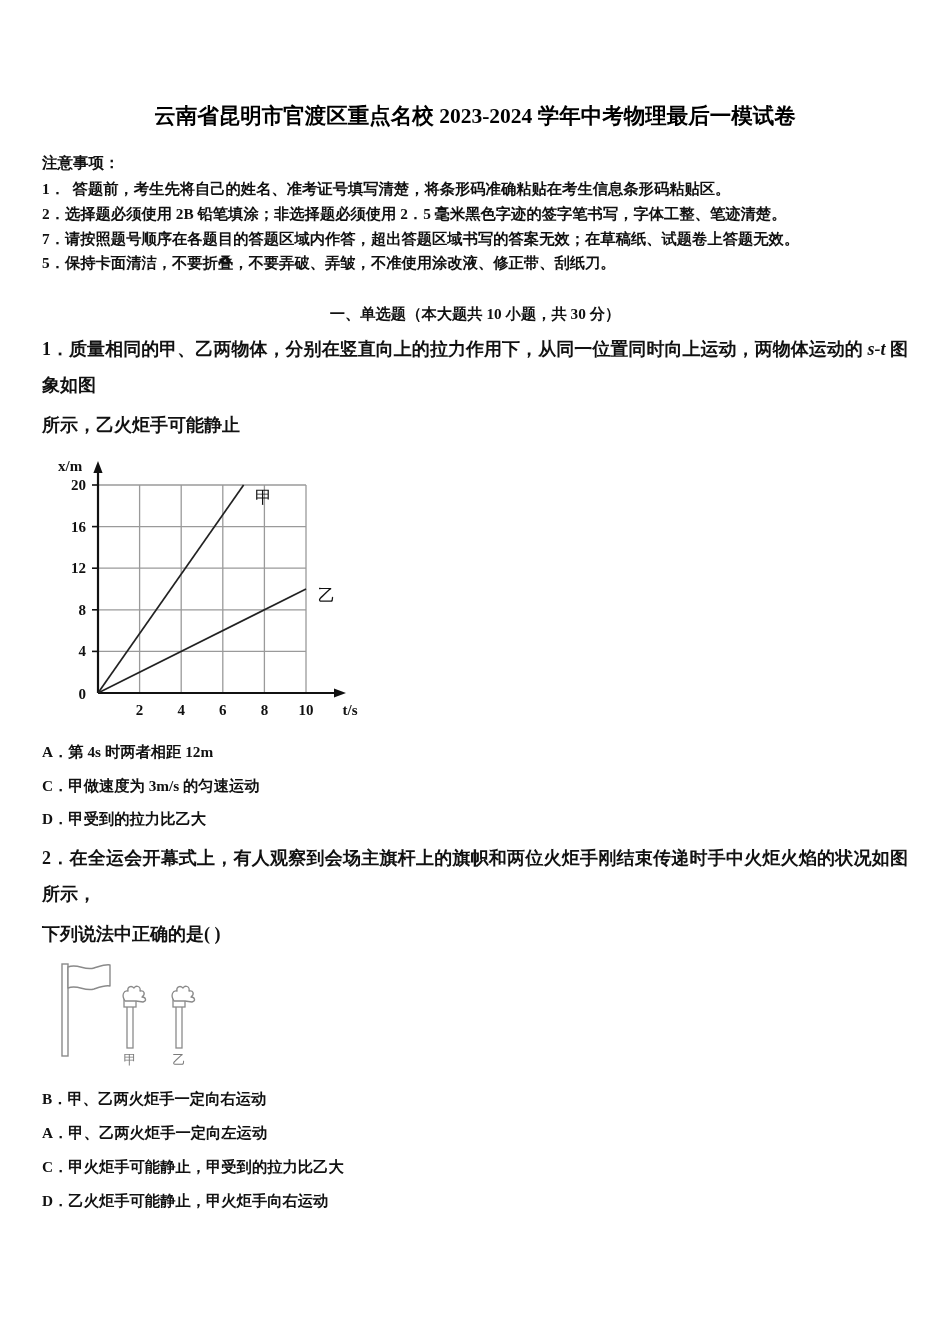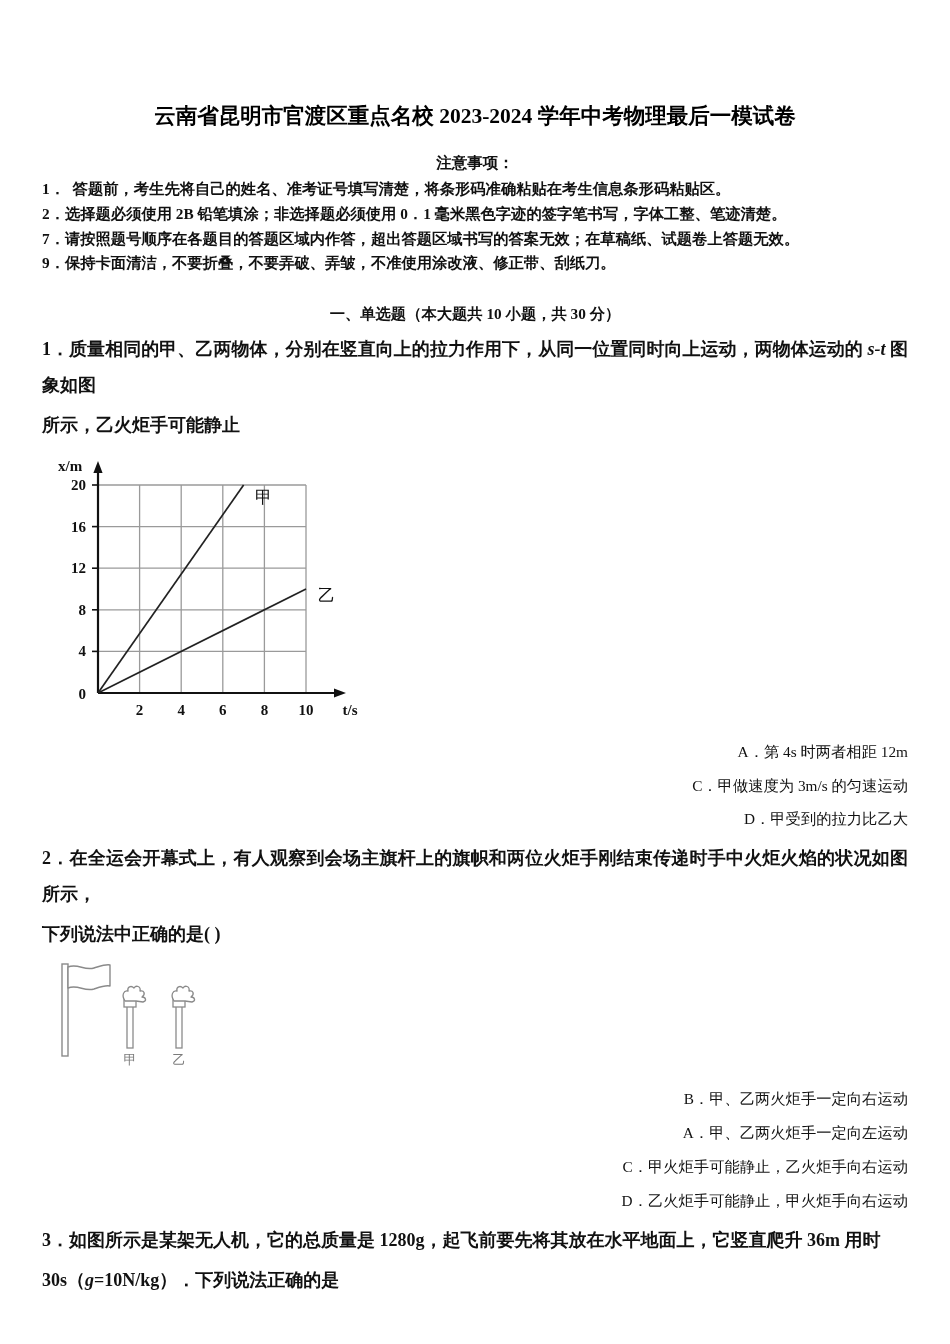--- a/index.html
+++ b/index.html
@@ -44,21 +44,20 @@
 
   
   .notice {
     margin-top: 20px;
   }
   .notice-head {
     font-size: 15.5px;
     font-weight: bold;
     line-height: 1.55;
     margin-bottom: 2px;
-    text-align: center;
   }
   .notice-item {
     font-size: 15.3px;
     font-weight: bold;
     line-height: 1.62;
     white-space: pre;
   }
 
   
   .section-head {
@@ -77,24 +76,23 @@
     margin-top: 4px;
     text-align: justify;
   }
   .q-stem i { font-style: italic; }
 
   .opts {
     margin-top: 10px;
   }
   .opt {
     font-size: 15.3px;
-    font-weight: normal;
+    font-weight: bold;
     line-height: 2.22;
     white-space: pre;
-    text-align: right;
   }
 
   
   .fig-graph {
     margin-top: 10px;
     margin-left: 8px;
   }
 
   
   .fig-flag {
@@ -106,23 +104,23 @@
 <body>
 
 <div class="page">
   <div class="content">
 
     <h1 class="doc-title">云南省昆明市官渡区重点名校 2023-2024 学年中考物理最后一模试卷</h1>
 
     <div class="notice">
       <div class="notice-head">注意事项：</div>
       <div class="notice-item">1．  答题前，考生先将自己的姓名、准考证号填写清楚，将条形码准确粘贴在考生信息条形码粘贴区。</div>
-      <div class="notice-item">2．选择题必须使用 2B 铅笔填涂；非选择题必须使用 0．1 毫米黑色字迹的签字笔书写，字体工整、笔迹清楚。</div>
+      <div class="notice-item">2．选择题必须使用 2B 铅笔填涂；非选择题必须使用 2．5 毫米黑色字迹的签字笔书写，字体工整、笔迹清楚。</div>
       <div class="notice-item">7．请按照题号顺序在各题目的答题区域内作答，超出答题区域书写的答案无效；在草稿纸、试题卷上答题无效。</div>
-      <div class="notice-item">9．保持卡面清洁，不要折叠，不要弄破、弄皱，不准使用涂改液、修正带、刮纸刀。</div>
+      <div class="notice-item">5．保持卡面清洁，不要折叠，不要弄破、弄皱，不准使用涂改液、修正带、刮纸刀。</div>
     </div>
 
     <div class="section-head">一、单选题（本大题共 10 小题，共 30 分）</div>
 
     <div>
       <div class="q-stem">
         <span>1．质量相同的甲、乙两物体，分别在竖直向上的拉力作用下，从同一位置同时向上运动，两物体运动的 </span><i>s-t</i><span> 图象如图</span>
       </div>
       <div class="q-stem">所示，乙火炬手可能静止</div>
 
@@ -221,26 +219,20 @@
             <rect x="125" y="40" width="12" height="7" fill="#ffffff" stroke="#8a8a8a" stroke-width="1.3"></rect>
             <path d="M126,41 C122,35 125,30 129,31 C128,27 132,25 135,28 C137,25 142,26 141,31 C145,30 147,34 143,37 C147,37 148,41 144,42 L137,41 Z" fill="#ffffff" stroke="#8a8a8a" stroke-width="1.3" stroke-linejoin="round"></path>
             <text x="131" y="104" text-anchor="middle" font-family="'Liberation Serif',serif" font-size="13" fill="#7b7b7b">乙</text>
           </g>
         </svg>
       </div>
 
       <div class="opts">
         <div class="opt">B．甲、乙两火炬手一定向右运动</div>
         <div class="opt">A．甲、乙两火炬手一定向左运动</div>
-        <div class="opt">C．甲火炬手可能静止，乙火炬手向右运动</div>
+        <div class="opt">C．甲火炬手可能静止，甲受到的拉力比乙大</div>
         <div class="opt">D．乙火炬手可能静止，甲火炬手向右运动</div>
       </div>
     </div>
 
-    <div>
-      <div class="q-stem">3．如图所示是某架无人机，它的总质量是 1280g，起飞前要先将其放在水平地面上，它竖直爬升 36m 用时</div>
-      <div class="q-stem">
-        <span>30s（</span><i>g</i><span>=10N/kg）．下列说法正确的是</span>
-      </div>
-    </div>
 
   </div>
 </div>
 
 </body></html>

